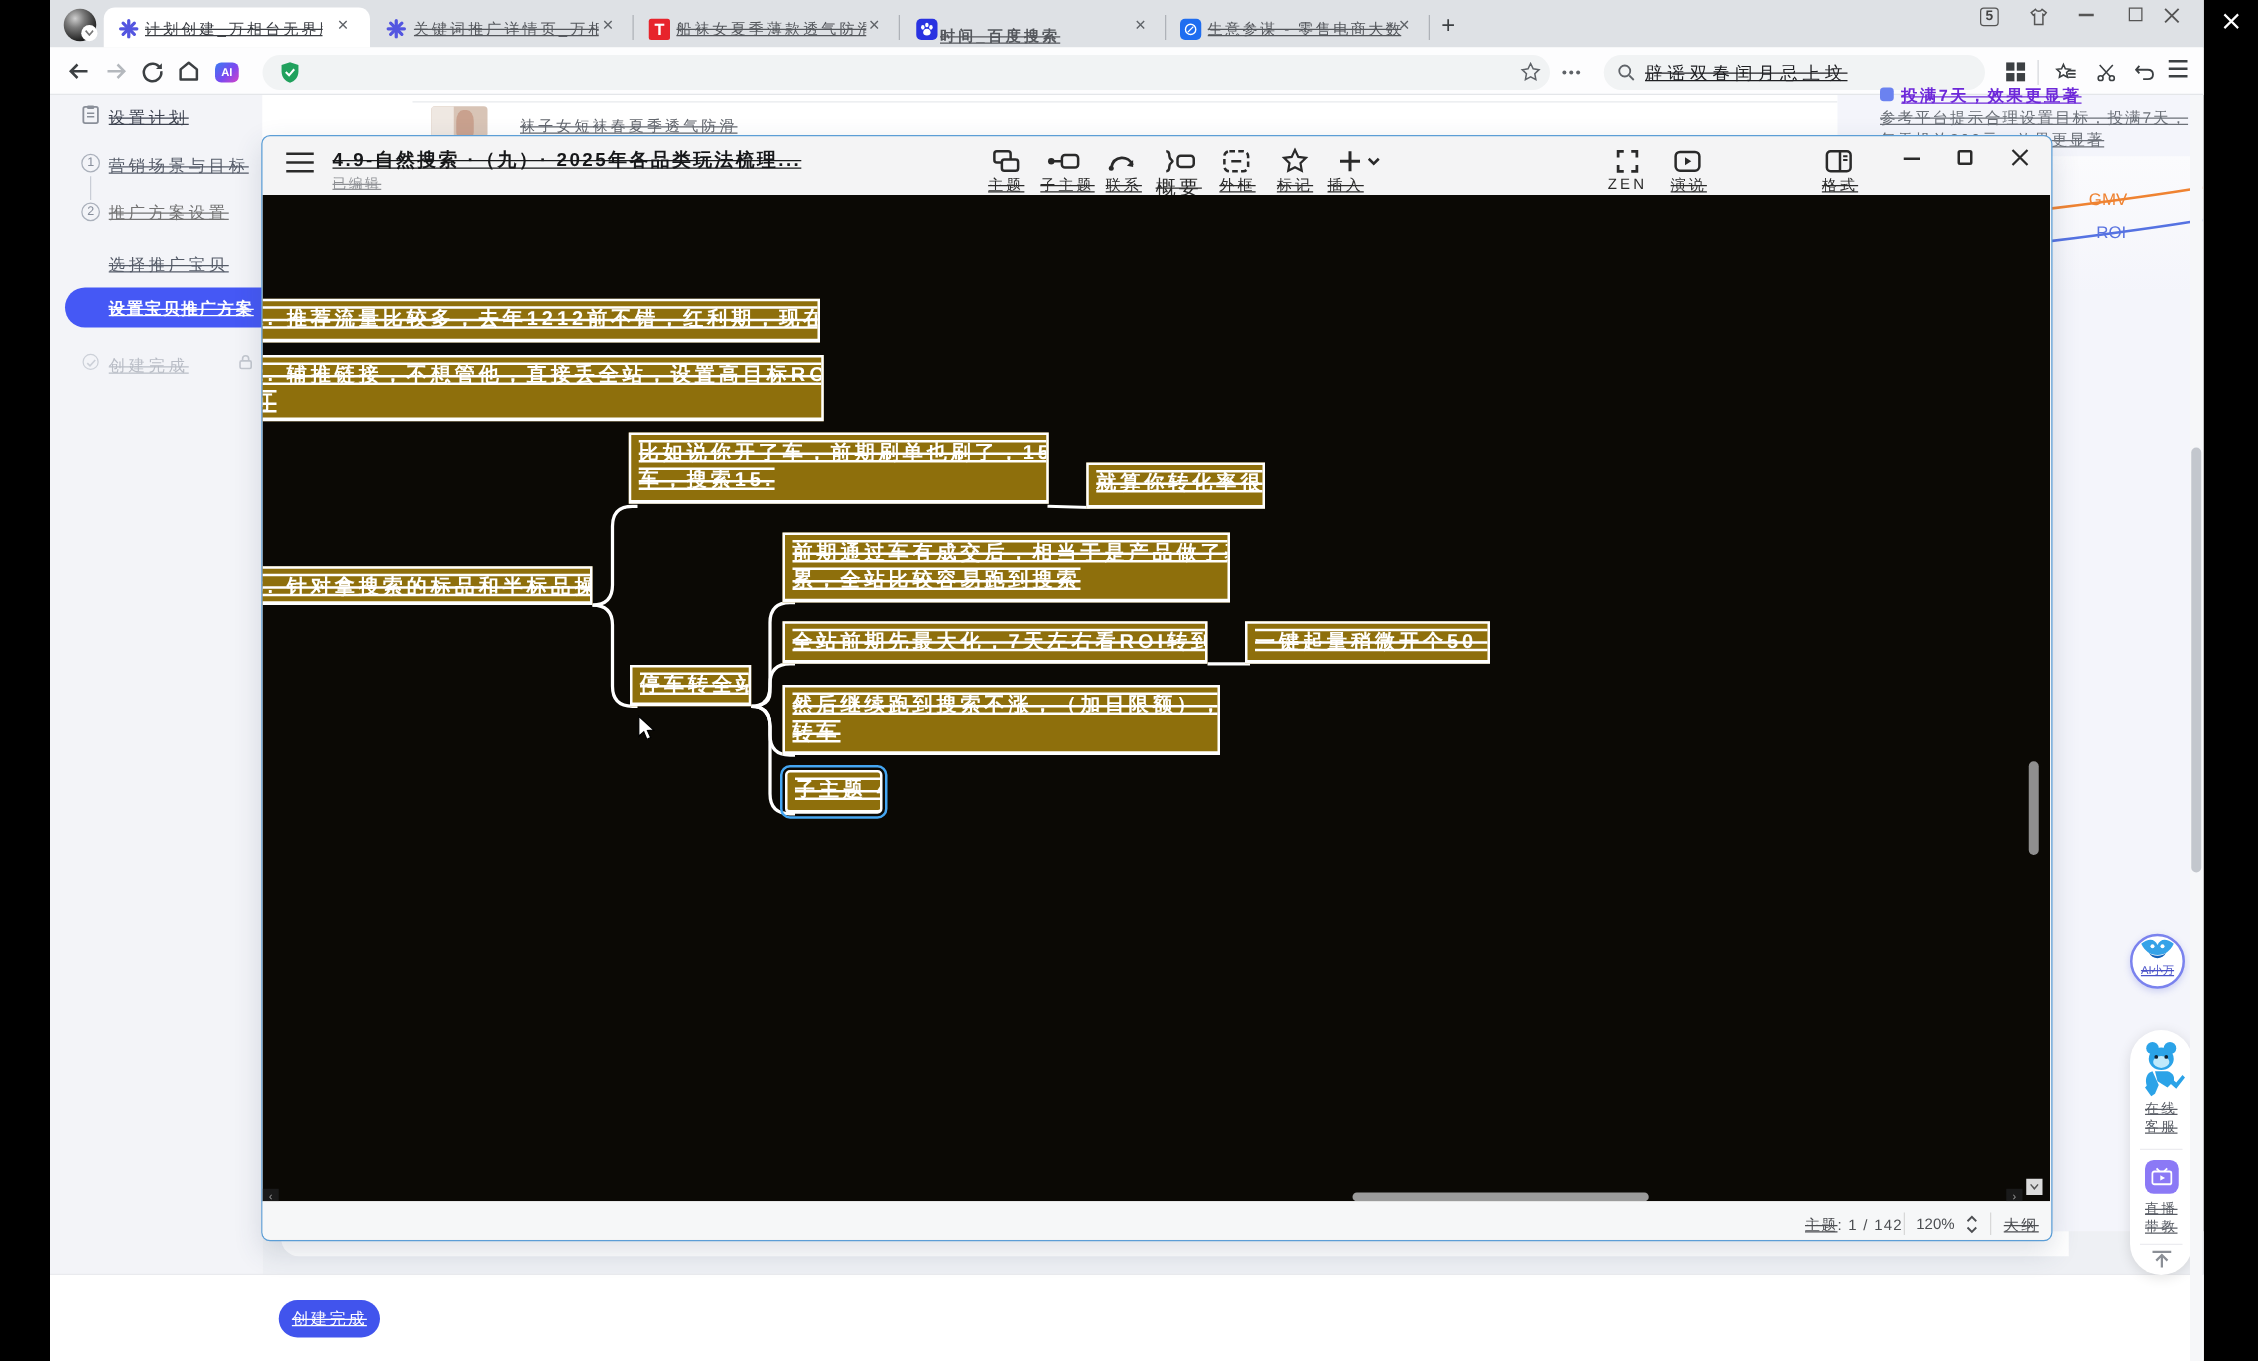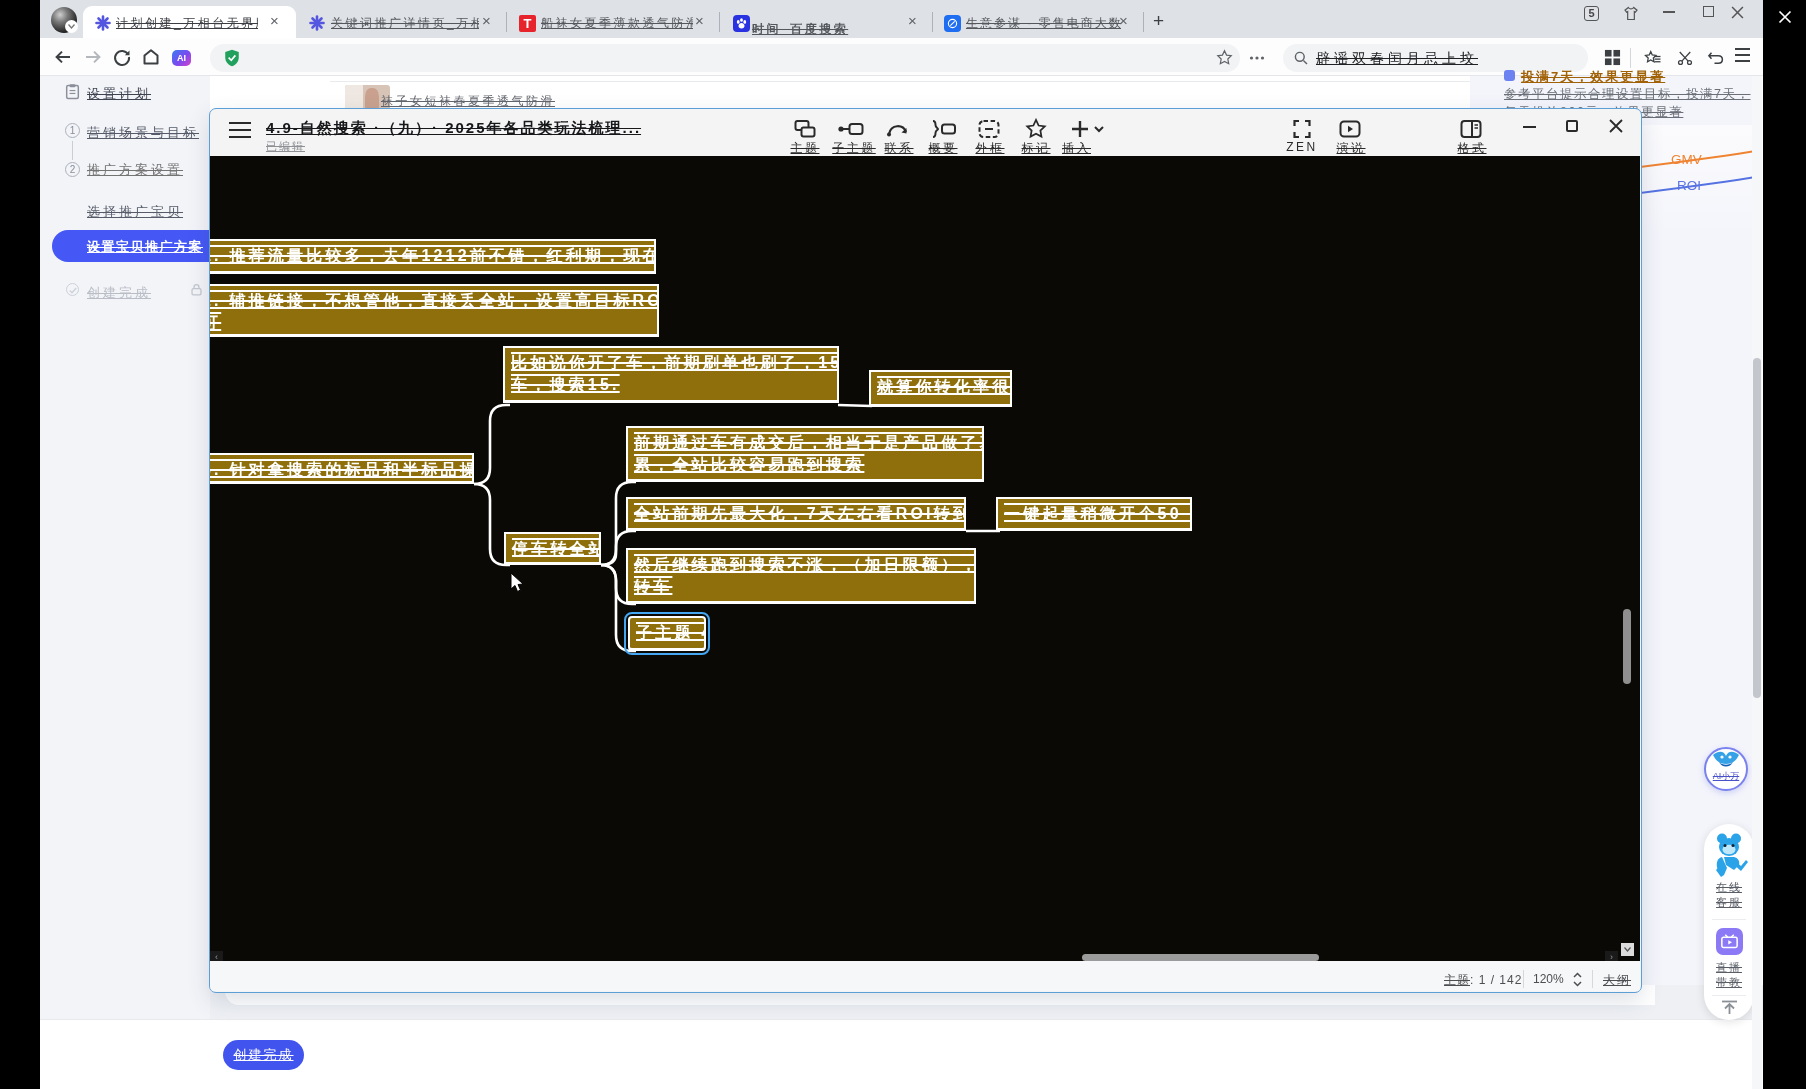--- a/index.html
+++ b/index.html
@@ -179,25 +179,25 @@
       <rect x="2.5" y="7" width="11" height="7.5" rx="1.5" fill="none" stroke="#c3c7cf" stroke-width="1.6"></rect>
       <path d="M5 7 V5 a3 3 0 0 1 6 0 V7" fill="none" stroke="#c3c7cf" stroke-width="1.6"></path>
     </svg>
 
   <div class="abs" style="left:170px; top:76px; width:1260px; height:34px; background:#fff;"></div>
   <div class="abs" style="left:290px; top:81px; width:1140px; height:1px; background:#e8eaed;"></div>
   <div class="abs" style="left:305px; top:85px; width:45px; height:25px; background:#d8c4b6; border-radius:3px; overflow:hidden;">
       <div style="position:absolute;left:0;top:0;width:18px;height:25px;background:#efe8e2;"></div>
       <div style="position:absolute;left:20px;top:3px;width:14px;height:22px;background:#c9a18e; border-radius:40% 40% 20% 20%;"></div>
     </div>
-  <div class="abs cjk" style="left:341px; top:93px; font-size:12px; color:#62666d; letter-spacing:2.5px;">袜子女短袜春夏季透气防滑</div>
+  <div class="abs cjk" style="left:376px; top:93px; font-size:12px; color:#62666d; letter-spacing:2.5px;">袜子女短袜春夏季透气防滑</div>
 
   <div class="abs" style="left:1430px; top:76px; width:292px; height:944px; background:#f4f5fb;"></div>
   <div class="abs" style="left:1464px; top:70px; width:11px; height:11px; border-radius:3px; background:#6b82f0;"></div>
-  <div class="abs cjk" style="left:1481px; top:68px; font-size:13px; color:#a16207; font-weight:bold; white-space:nowrap; letter-spacing:2px;">投满7天，效果更显著</div>
+  <div class="abs cjk" style="left:1481px; top:68px; font-size:13px; color:#6d28d9; font-weight:bold; white-space:nowrap; letter-spacing:2px;">投满7天，效果更显著</div>
   <div class="abs cjk" style="left:1464px; top:86px; font-size:12.5px; color:#6b7078; white-space:nowrap; letter-spacing:1.5px;">参考平台提示合理设置目标，投满7天，</div>
   <div class="abs cjk" style="left:1464px; top:104px; font-size:12.5px; color:#6b7078; white-space:nowrap; letter-spacing:1.5px;">每天投放800元，效果更显著</div>
 
   <div class="abs" style="left:1560px; top:125px; width:162px; height:110px; background:linear-gradient(180deg,#fbfbfd,#f4f5fb);"></div>
   <svg class="abs" style="left:1600px; top:135px;" width="122" height="70" viewBox="0 0 122 70">
     <path d="M0 32 C40 27 80 22 122 15" stroke="#ef8332" stroke-width="2.2" fill="none"></path>
     <path d="M0 58 C40 53 80 48 122 41" stroke="#5572e2" stroke-width="2.2" fill="none"></path>
     <text x="31" y="29" font-size="13.5" fill="#ef8332" font-family="Liberation Sans">GMV</text>
     <text x="37" y="55" font-size="13.5" fill="#5a73e0" font-family="Liberation Sans">ROI</text>
   </svg>
@@ -273,21 +273,21 @@
       <path d="M3 15 C5 5 17 5 20 13" fill="none" stroke="#2a2a2a" stroke-width="2.2"></path>
       <circle cx="3" cy="15.5" r="2" fill="#2a2a2a"></circle>
       <path d="M20.5 9 L20.5 14.5 L15.5 13.5 Z" fill="#2a2a2a"></path>
     </svg>
   <div class="abs cjk" style="left:664px; top:31px; width:50px; text-align:center; font-size:12px; color:#2a2a2a; letter-spacing:2.5px;">联系</div>
 
   <svg class="abs" style="left:722px; top:10px;" width="24" height="20" viewBox="0 0 24 20">
       <path d="M1 2 C3.5 2 3.5 4 3.5 6 C3.5 8.5 6 9 6 10 C6 11 3.5 11.5 3.5 14 C3.5 16 3.5 18 1 18" fill="none" stroke="#2a2a2a" stroke-width="2"></path>
       <rect x="10" y="5.5" width="13" height="9" rx="2.5" fill="none" stroke="#2a2a2a" stroke-width="2"></rect>
     </svg>
-  <div class="abs cjk" style="left:708px; top:31px; width:50px; text-align:center; font-size:12px; color:#2a2a2a; letter-spacing:2.5px;">概要</div>
+  <div class="abs cjk" style="left:708px; top:31px; width:50px; text-align:center; font-size:16px; color:#2a2a2a; letter-spacing:2.5px;">概要</div>
 
   <svg class="abs" style="left:768px; top:10px;" width="22" height="20" viewBox="0 0 22 20">
       <rect x="1.5" y="2" width="19" height="16" rx="4" fill="none" stroke="#2a2a2a" stroke-width="2" stroke-dasharray="4.5 2.6"></rect>
       <line x1="7" y1="10" x2="15" y2="10" stroke="#2a2a2a" stroke-width="2"></line>
     </svg>
   <div class="abs cjk" style="left:755px; top:31px; width:50px; text-align:center; font-size:12px; color:#2a2a2a; letter-spacing:2.5px;">外框</div>
 
   <svg class="abs" style="left:815px; top:9px;" width="22" height="21" viewBox="0 0 24 24">
       <path d="M12 2.2 L15 8.6 L22 9.5 L17 14.3 L18.2 21.3 L12 18 L5.8 21.3 L7 14.3 L2 9.5 L9 8.6 Z" fill="none" stroke="#2a2a2a" stroke-width="2"></path>
     </svg>

